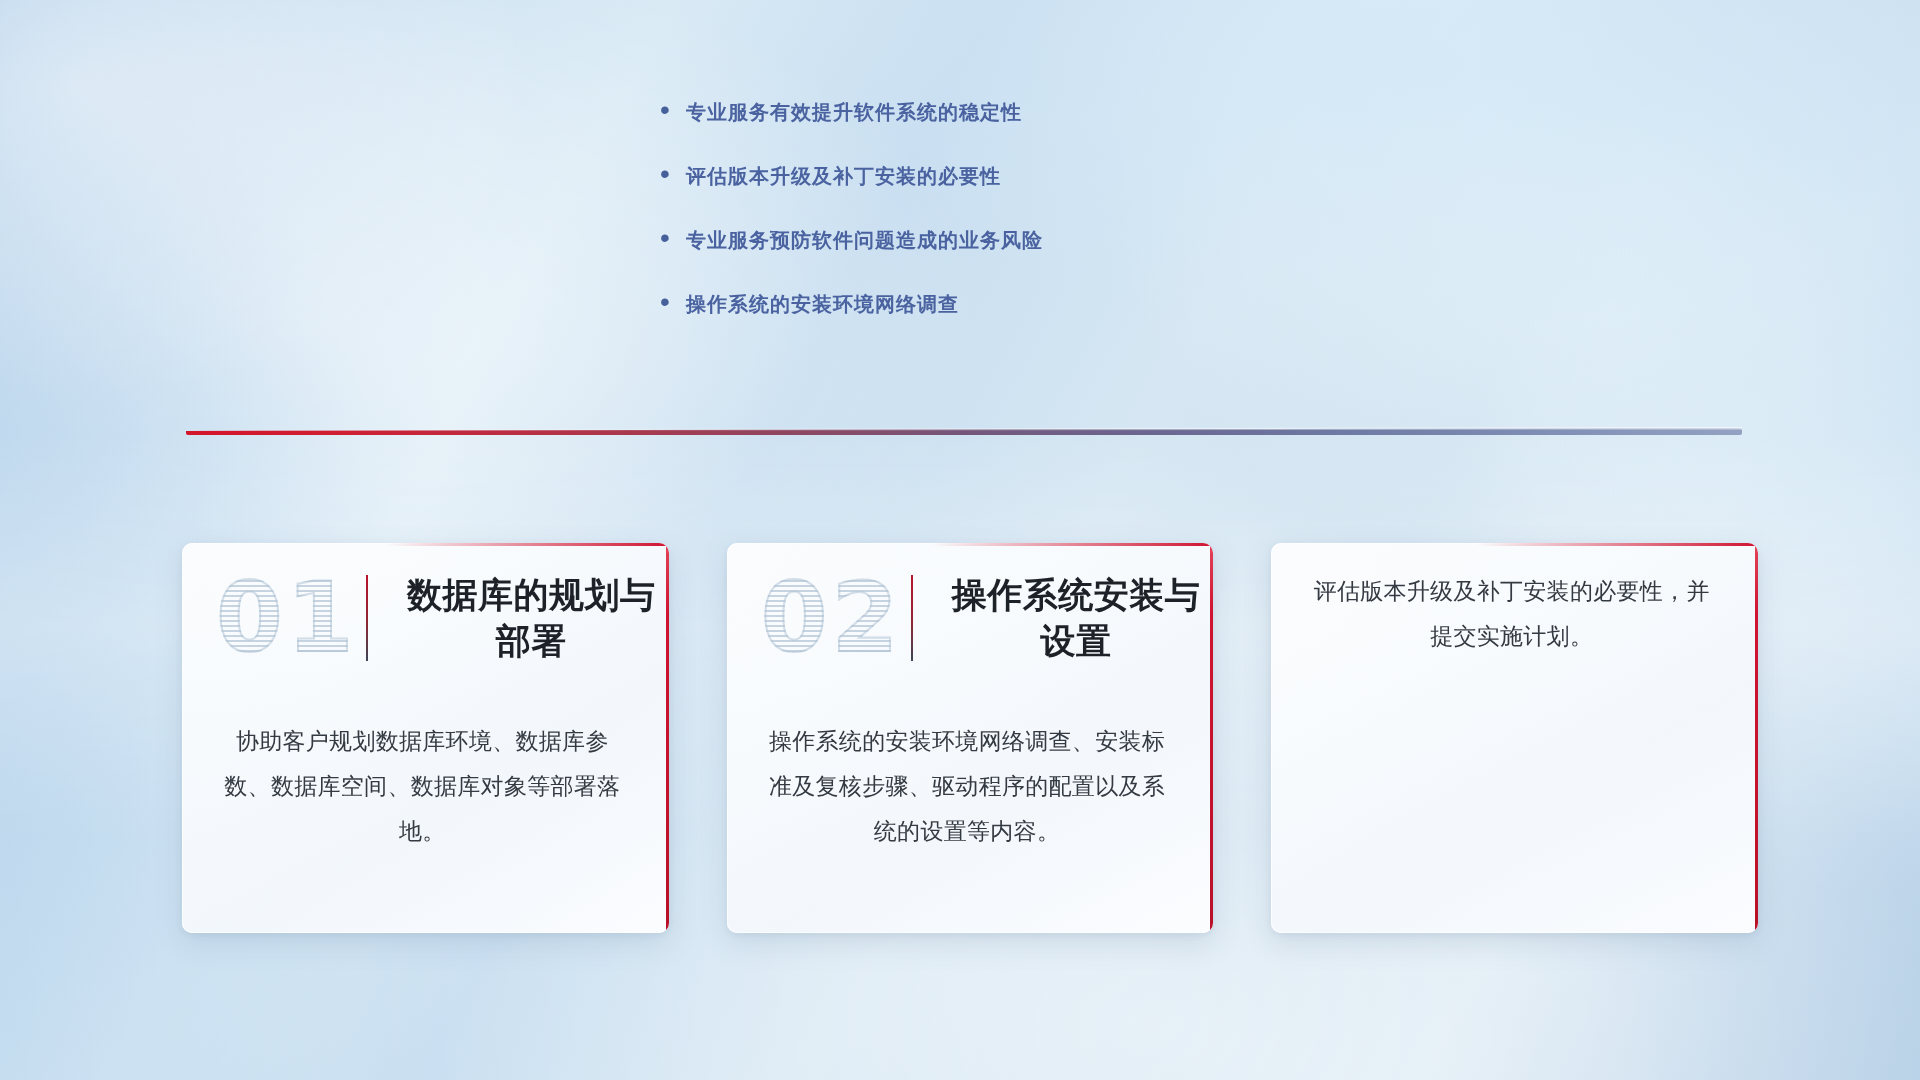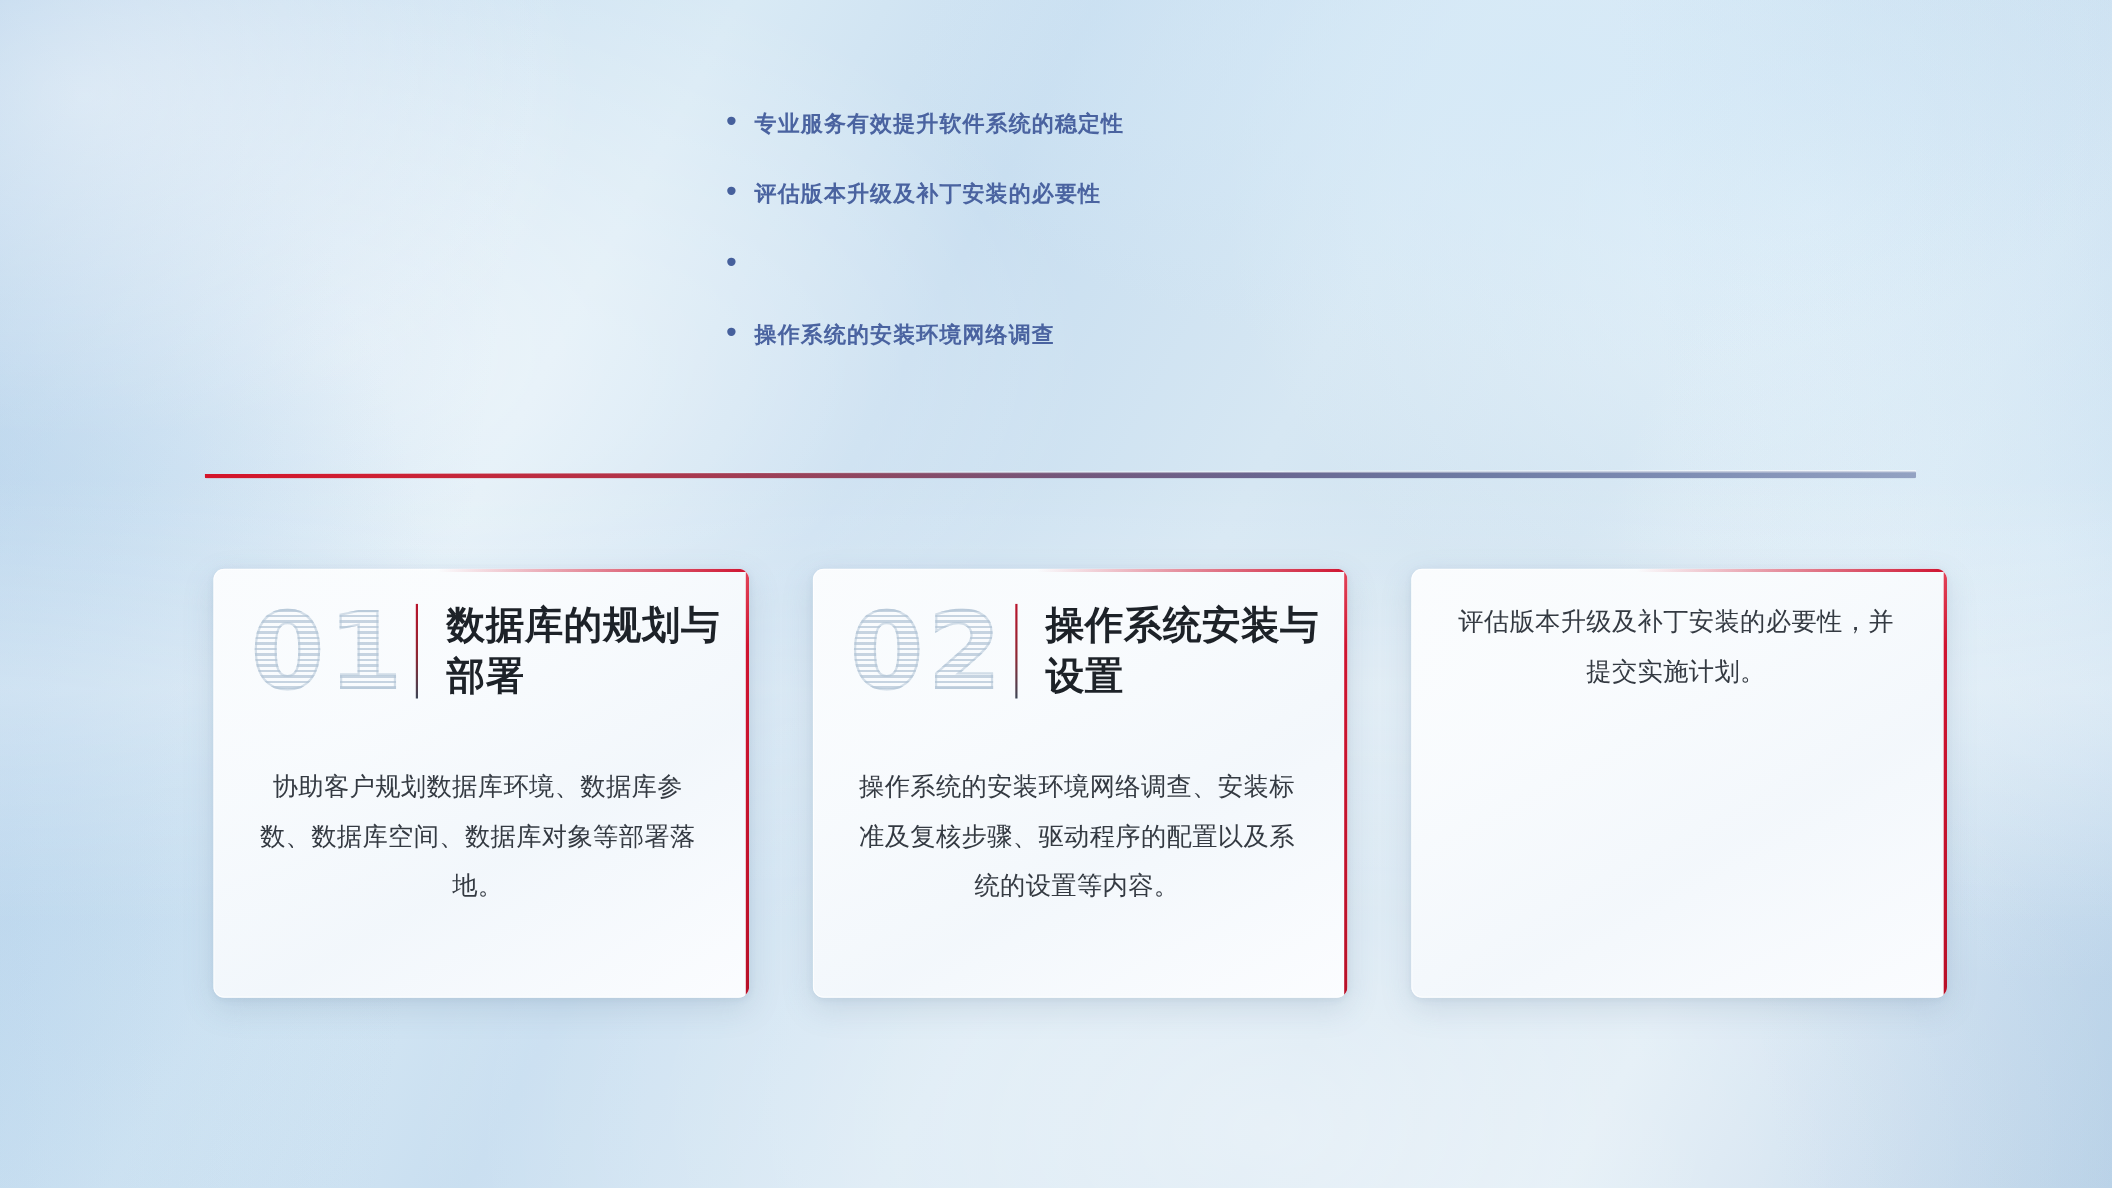--- a/index.html
+++ b/index.html
@@ -125,25 +125,24 @@
     width: 100%;
     height: 4px;
     background: linear-gradient(90deg, rgba(255,255,255,.0) 0%, rgba(255,255,255,.35) 55%, rgba(255,255,255,.55) 100%);
     clip-path: polygon(0 60%, 100% 0, 100% 60%, 0 100%);
   }
 
   
   .cards {
     position: absolute;
     left: 182px;
-    top: 517px;
+    top: 543px;
     width: 1576px;
     display: flex;
     gap: 58px;
-    margin-left: 12px;
   }
   .card {
     position: relative;
     width: 498px;
     height: 390px;
     border-radius: 10px;
     background: linear-gradient(150deg,
         rgba(255,255,255,0.88) 0%,
         rgba(250,252,254,0.93) 32%,
         rgba(244,248,252,0.95) 62%,
@@ -207,20 +206,21 @@
     height: 86px;
     margin: 0 26px 0 2px;
     background: linear-gradient(180deg, #b9142c 0%, #8f2733 55%, #3d4655 100%);
   }
   .card-title {
     font-size: 35px;
     line-height: 1.32;
     font-weight: 700;
     color: #1d2228;
     letter-spacing: .5px;
+    text-align: center;
   }
   .card-body {
     padding: 26px 40px 0 34px;
     font-size: 23px;
     line-height: 1.95;
     color: #343a42;
     letter-spacing: .3px;
     text-align: center;
   }
 </style>
@@ -241,20 +241,21 @@
       <span class="bullet-text">专业服务有效提升软件系统的稳定性</span>
     </div>
 
     <div class="bullet-row">
       <span class="bullet-dot">•</span>
       <span class="bullet-text">评估版本升级及补丁安装的必要性</span>
     </div>
 
     <div class="bullet-row">
       <span class="bullet-dot">•</span>
+      <span class="bullet-text">专业服务预防软件问题造成的业务风险</span>
     </div>
 
     <div class="bullet-row">
       <span class="bullet-dot">•</span>
       <span class="bullet-text">操作系统的安装环境网络调查</span>
     </div>
 
   </div>
 
   <div class="divider">

